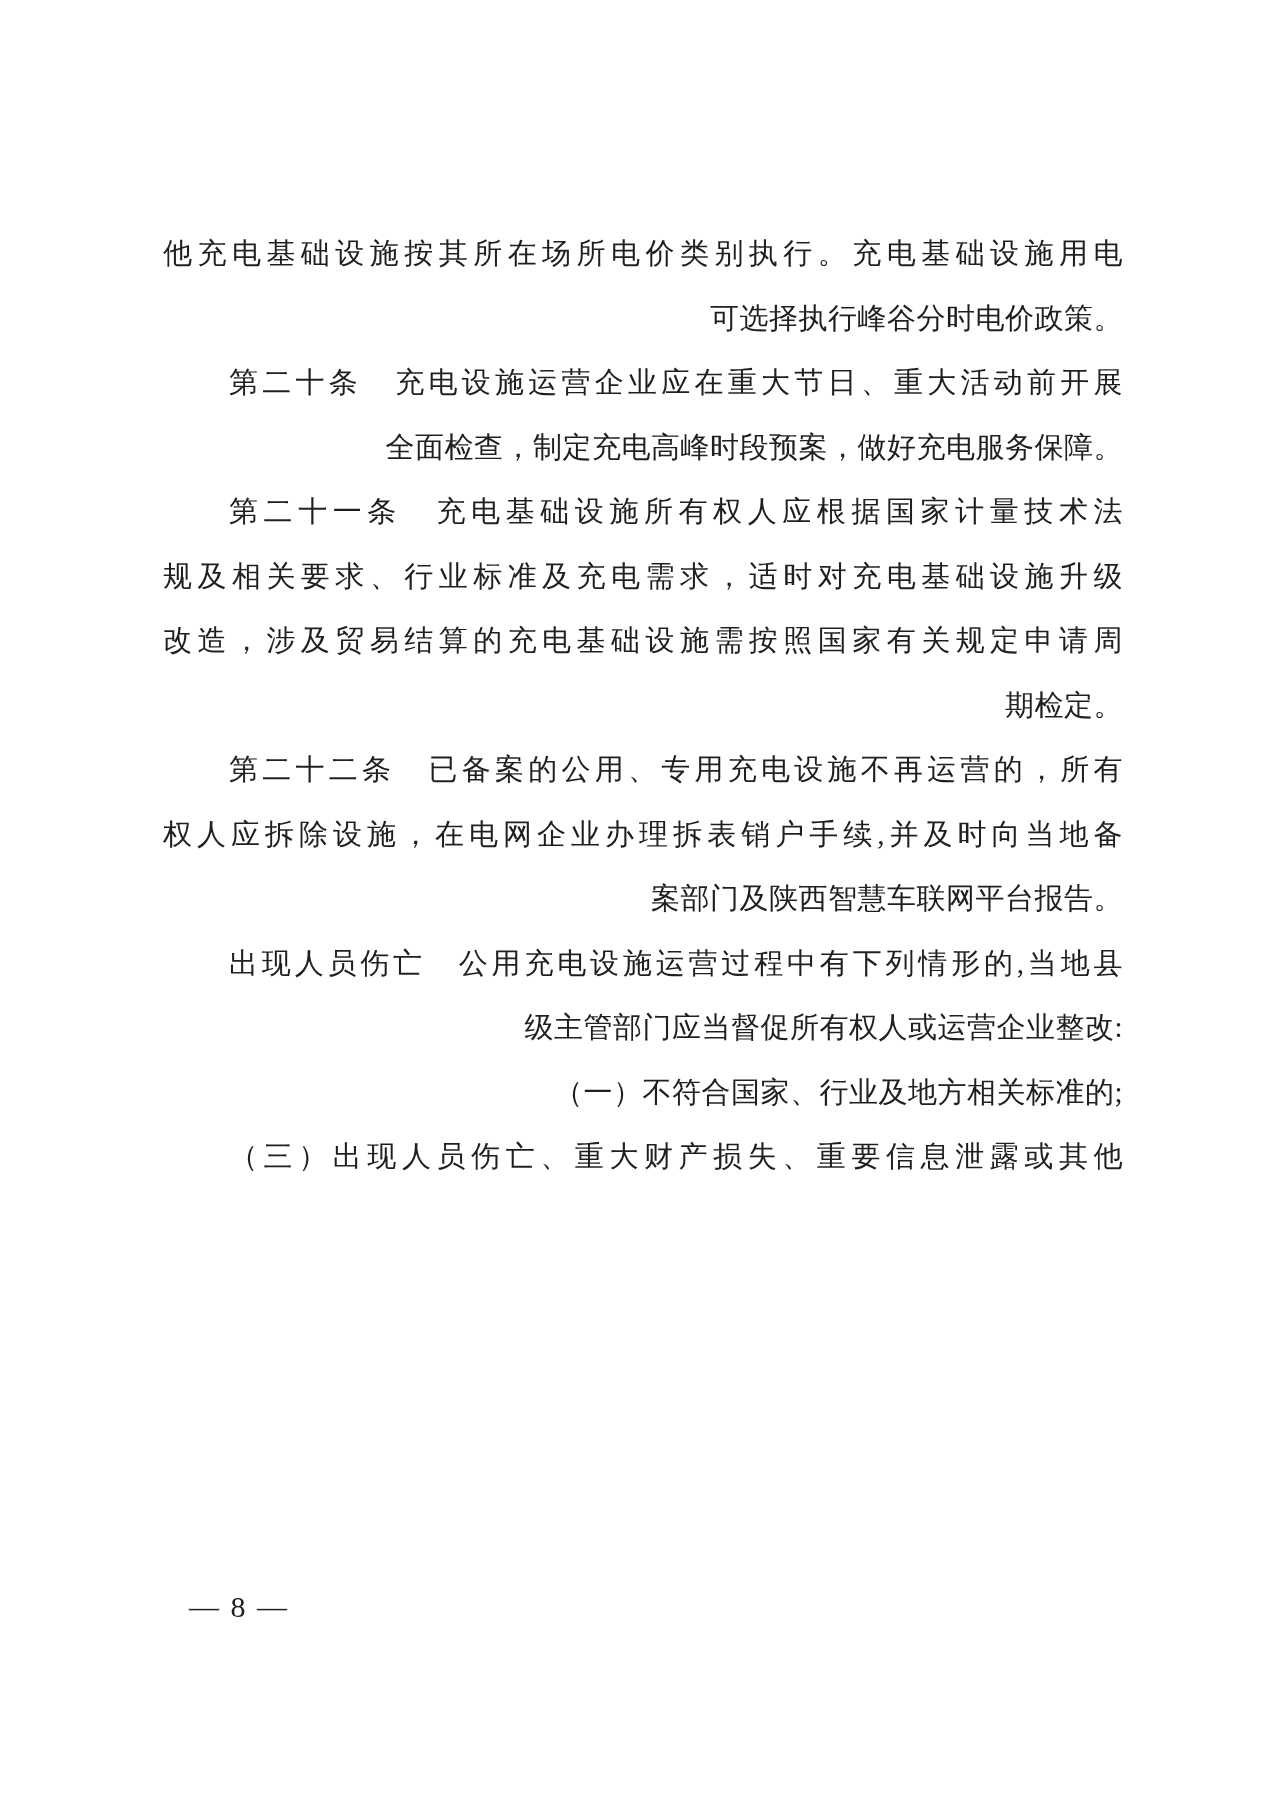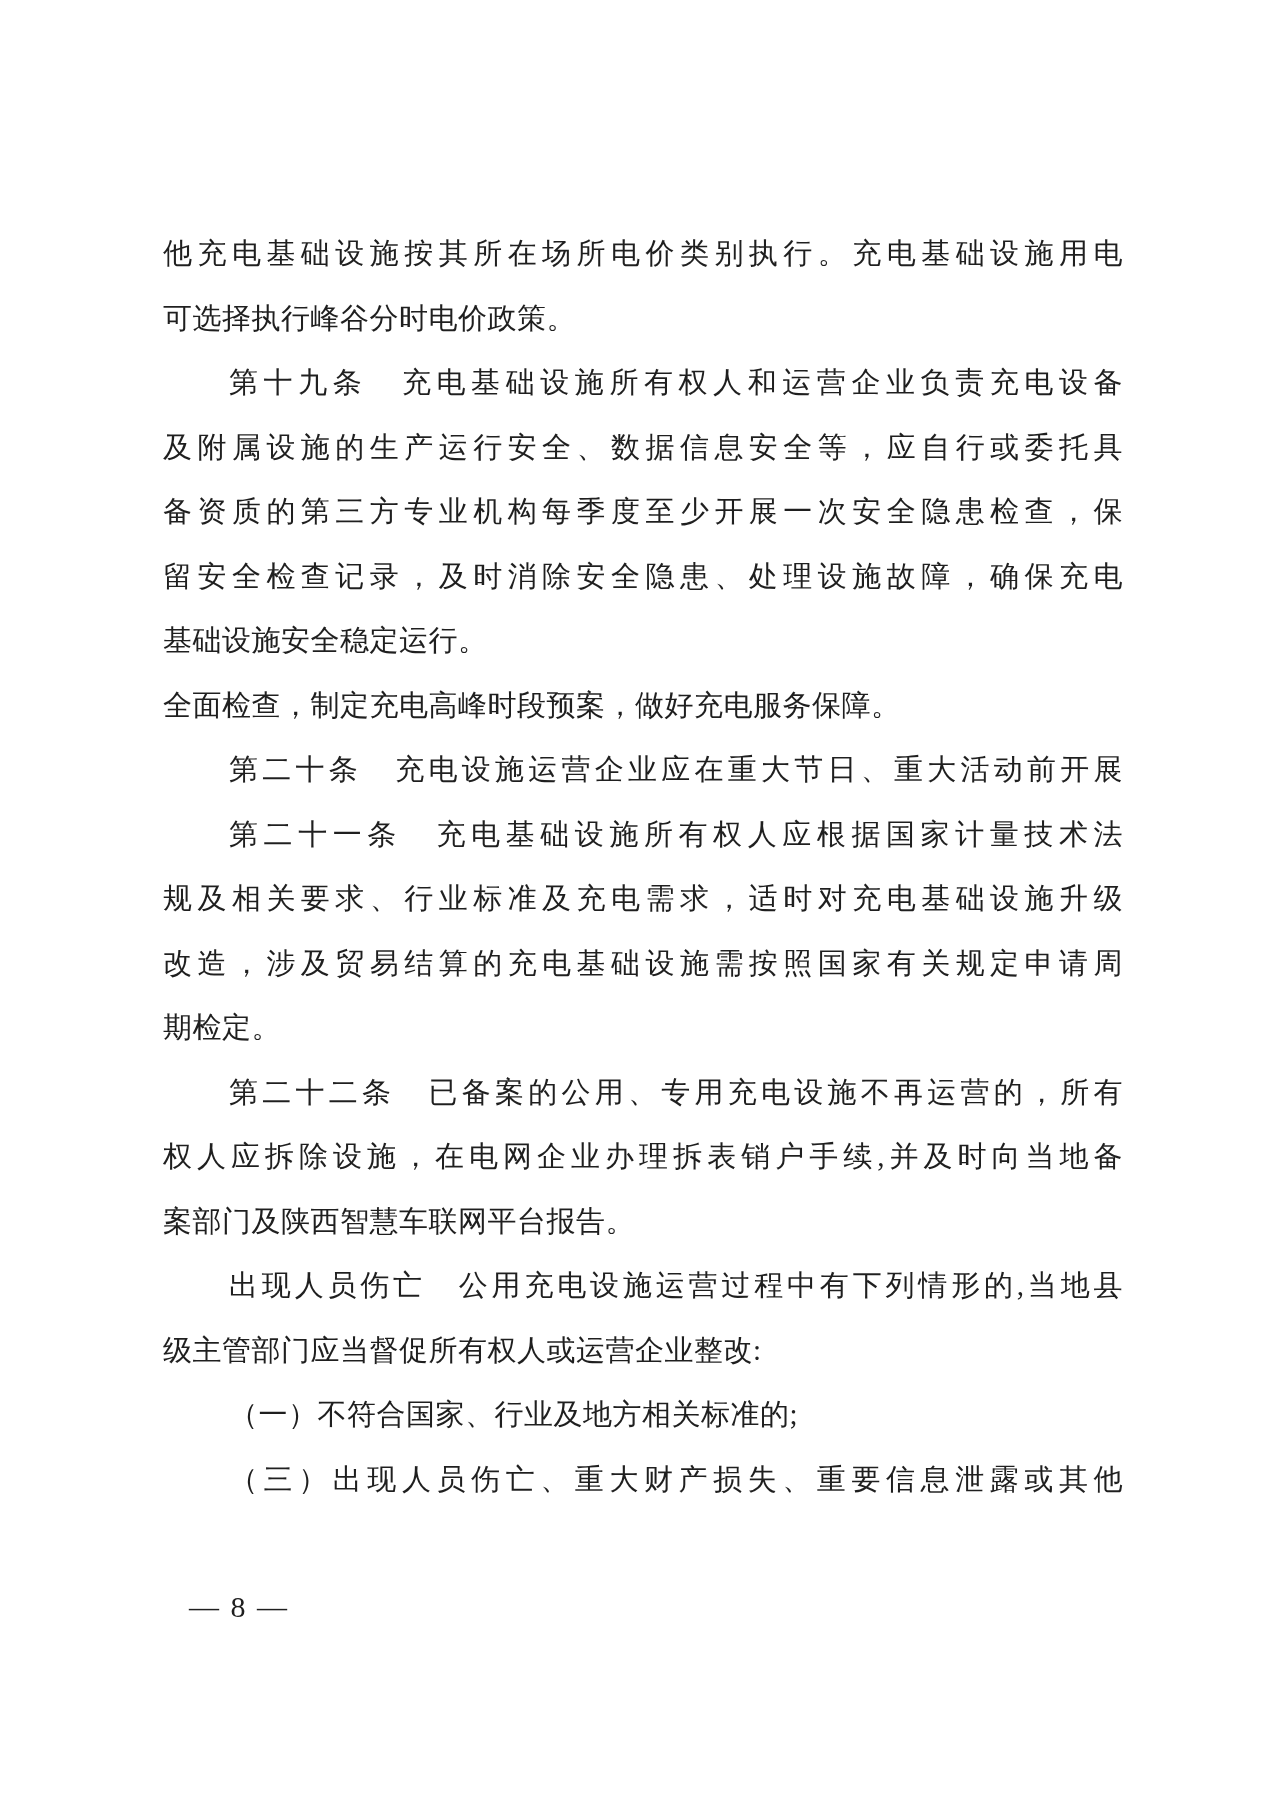--- a/index.html
+++ b/index.html
@@ -21,21 +21,21 @@
     left: 163px;
     top: 221px;
     width: 960px;
     font-size: 29px;
     line-height: 64.5px;
     letter-spacing: 0.5px;
   }
   .para { margin: 0; padding: 0; }
   .ln {
     width: 100%;
-    text-align: left;
+    text-align: right;
     white-space: normal;
   }
   .ln.just {
     text-align: justify;
     text-align-last: justify;
     text-justify: inter-character;
   }
   .ln.ind {
     text-indent: 66px;
   }
@@ -53,31 +53,24 @@
 <body>
 
 <div class="page">
   <main class="body-text">
 
     <div class="para">
       <div class="ln just">他充电基础设施按其所在场所电价类别执行。充电基础设施用电</div>
       <div class="ln">可选择执行峰谷分时电价政策。</div>
     </div>
 
-    <div class="para">
-      <div class="ln just ind">第十九条　充电基础设施所有权人和运营企业负责充电设备</div>
-      <div class="ln just">及附属设施的生产运行安全、数据信息安全等，应自行或委托具</div>
-      <div class="ln just">备资质的第三方专业机构每季度至少开展一次安全隐患检查，保</div>
-      <div class="ln just">留安全检查记录，及时消除安全隐患、处理设施故障，确保充电</div>
-      <div class="ln">基础设施安全稳定运行。</div>
-    </div>
 
     <div class="para">
+      <div class="ln just ind">第二十条　充电设施运营企业应在重大节日、重大活动前开展</div>
       <div class="ln">全面检查，制定充电高峰时段预案，做好充电服务保障。</div>
-      <div class="ln just ind">第二十条　充电设施运营企业应在重大节日、重大活动前开展</div>
     </div>
 
     <div class="para">
       <div class="ln just ind">第二十一条　充电基础设施所有权人应根据国家计量技术法</div>
       <div class="ln just">规及相关要求、行业标准及充电需求，适时对充电基础设施升级</div>
       <div class="ln just">改造，涉及贸易结算的充电基础设施需按照国家有关规定申请周</div>
       <div class="ln">期检定。</div>
     </div>
 
     <div class="para">

